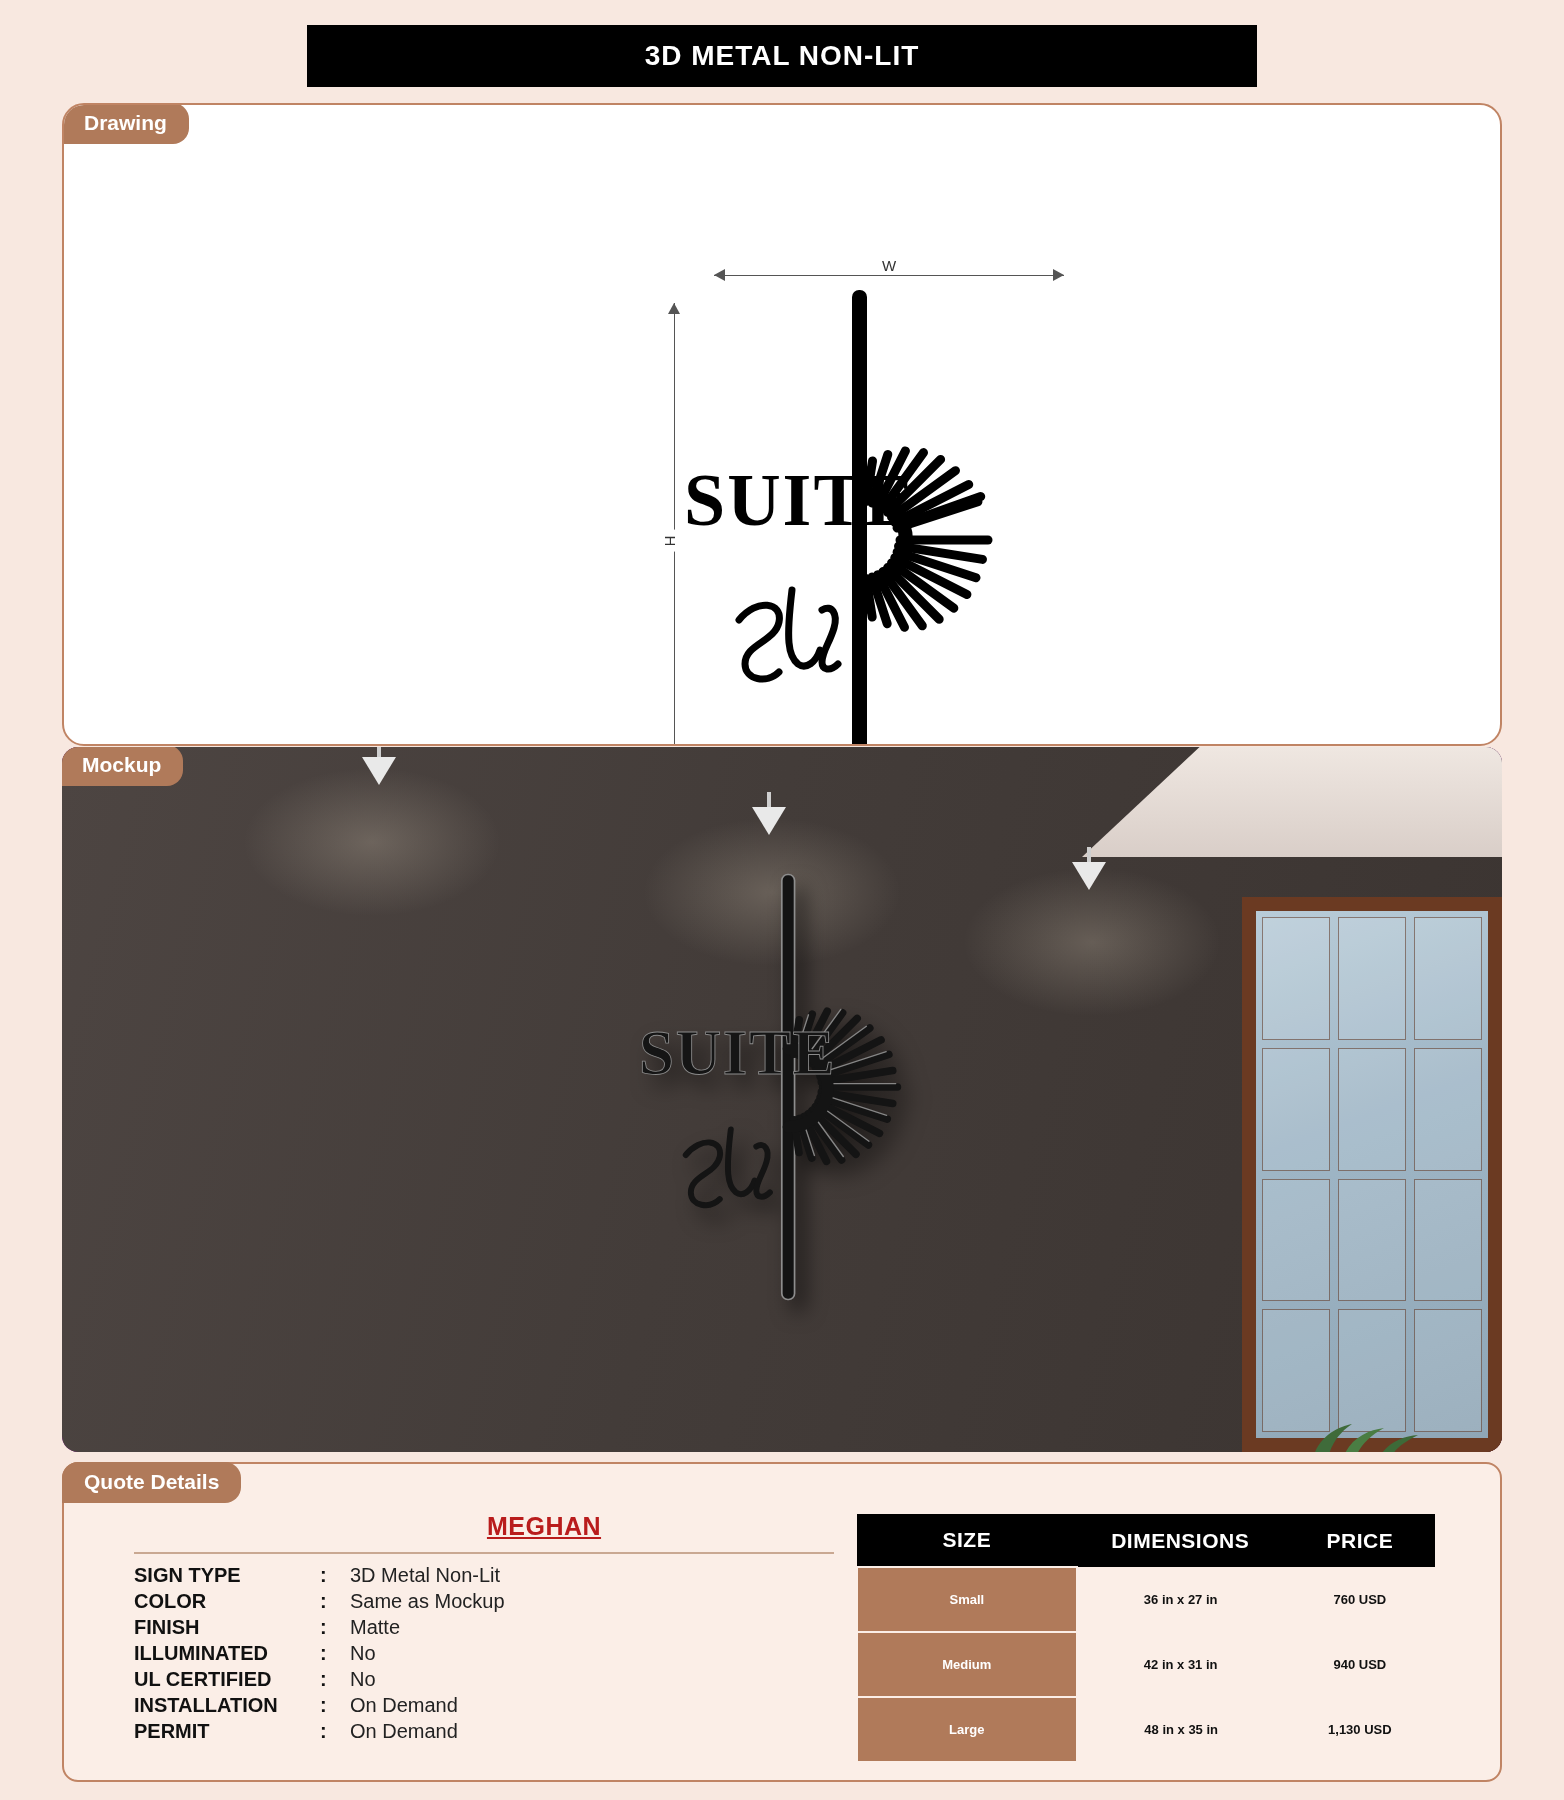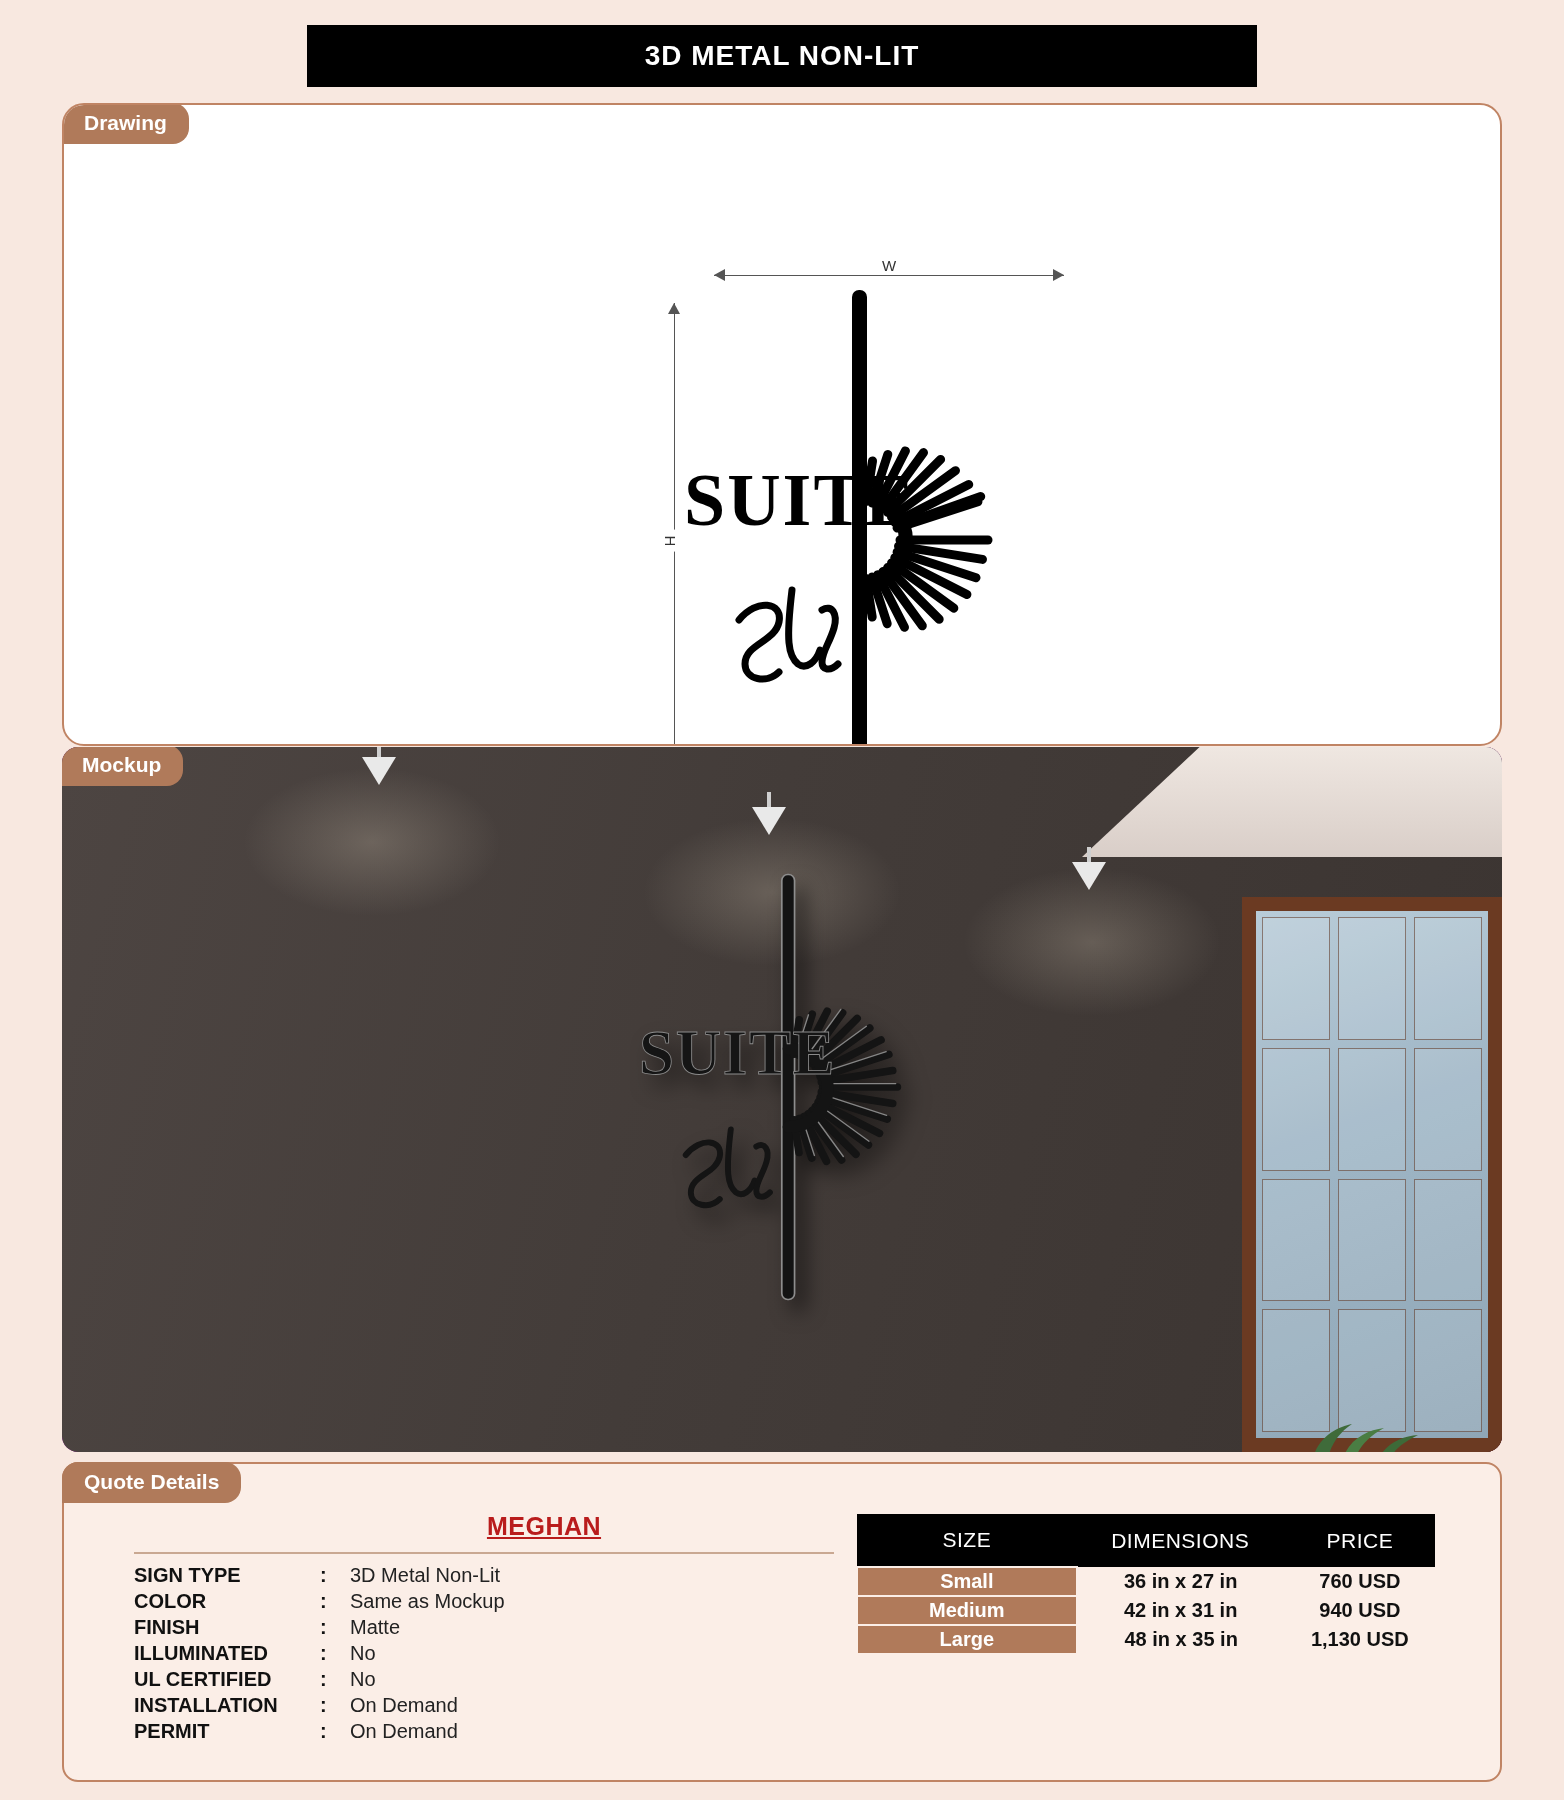--- a/index.html
+++ b/index.html
@@ -283,29 +283,29 @@
     position: absolute;
     left: 792px;
     top: 50px;
     width: 580px;
     border-collapse: collapse;
   }
   .price-table thead th {
     background: #000000;
     color: #ffffff;
     font-size: 21px;
-    font-weight: normal;
+    font-weight: bold;
     padding: 14px 4px;
     letter-spacing: 0.5px;
   }
   .price-table td {
-    font-size: 20px;
+    font-size: 13px;
     font-weight: bold;
     text-align: center;
-    padding: 2px 4px;
+    padding: 24px 4px;
     color: #111;
   }
   .price-table td.size-cell {
     background: #b07a5a;
     color: #ffffff;
     border: 2px solid #fbeee7;
   }
   .price-table tbody tr td:not(.size-cell) {
     background: #fbeee7;
   }

